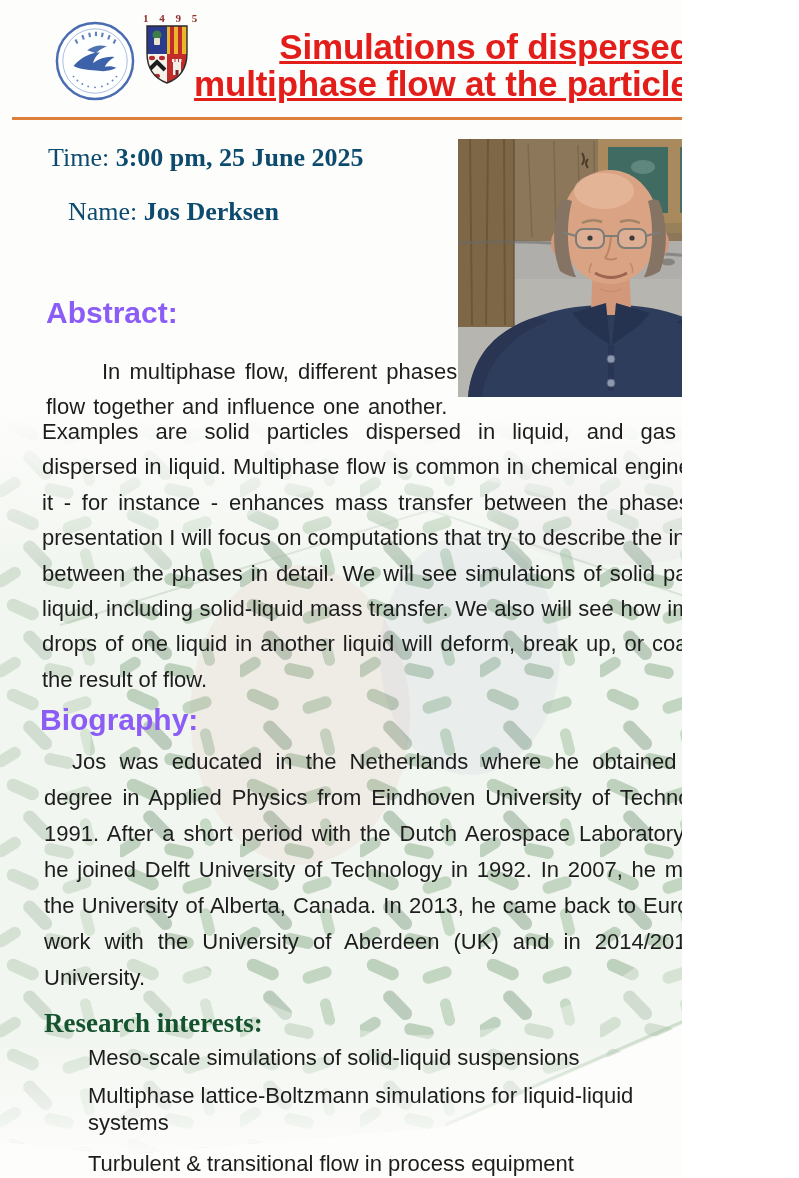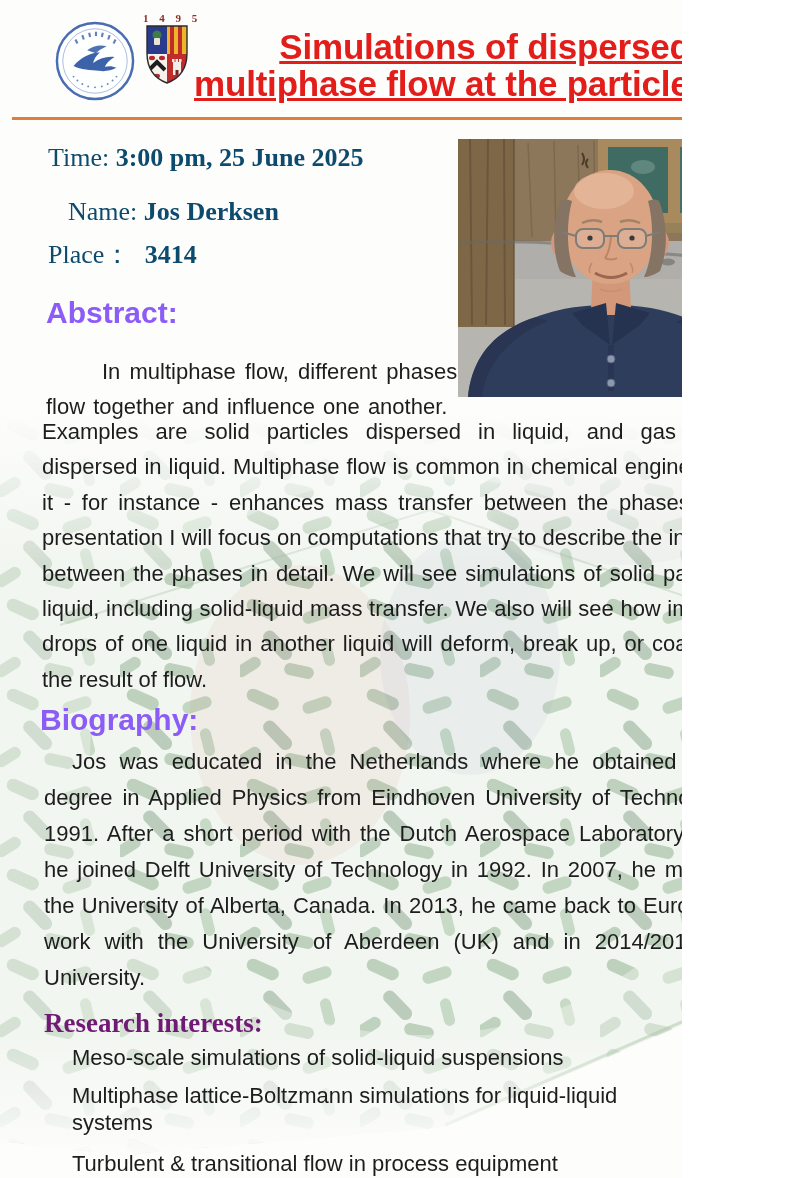--- a/index.html
+++ b/index.html
@@ -32,22 +32,22 @@
 
   
   .sec-head{font-size:30px;font-weight:bold;color:#8b5cf6;}
   .abstract-head{left:46px;top:296px;}
   .abstract-intro{left:46px;top:354px;width:412px;font-size:22px;line-height:35px;}
   .abstract-intro .l1{text-indent:56px;word-spacing:3px;}
   .abstract-intro .l2{word-spacing:2px;}
   .abstract-body{left:42px;top:414px;width:728px;font-size:22px;line-height:35.4px;text-align:justify;}
   .bio-head{left:40px;top:703px;}
   .bio-body{left:44px;top:744px;width:714px;font-size:22px;line-height:36px;text-align:justify;text-indent:28px;}
-  .research-head{left:44px;top:1008px;font-family:"Liberation Serif",serif;font-size:27px;color:#701a75;}
-  .research-list{left:72px;top:1044px;list-style:none;margin:0;padding:0;font-size:22px;}
+  .research-head{left:44px;top:1008px;font-family:"Liberation Serif",serif;font-size:27px;color:#14532d;}
+  .research-list{left:88px;top:1044px;list-style:none;margin:0;padding:0;font-size:22px;}
   .research-list li{line-height:27px;}
   .research-list li:nth-child(1){margin-bottom:11px;}
   .research-list li:nth-child(2){margin-bottom:14px;}
 </style>
 </head>
 <body>
 
 <div class="poster">
 
   <svg class="wm" width="799" height="745" viewBox="0 0 799 745">
@@ -154,24 +154,20 @@
 
   <div class="layer details">
     <div class="detail-row r1">
       <span>Time:</span>
       <span class="detail-val">3:00 pm, 25 June 2025</span>
     </div>
     <div class="detail-row r2">
       <span>Name:</span>
       <span class="detail-val">Jos Derksen</span>
     </div>
-    <div class="detail-row">
-      <span>Place：</span>
-      <span class="detail-val place-val">3414</span>
-    </div>
   </div>
 
   <svg class="layer photo" width="307" height="258" viewBox="0 0 307 258">
     <rect x="0" y="0" width="307" height="258" fill="#b0aeaa"></rect>
     <rect x="0" y="140" width="307" height="118" fill="#b7b5b0"></rect>
     <rect x="0" y="0" width="307" height="102" fill="#8c775a"></rect>
     <g stroke="#6f5c41" stroke-width="1.5" opacity="0.55">
       <line x1="70" y1="4" x2="74" y2="98"></line>
         <line x1="96" y1="2" x2="98" y2="100"></line>
       <line x1="120" y1="6" x2="122" y2="96"></line>

